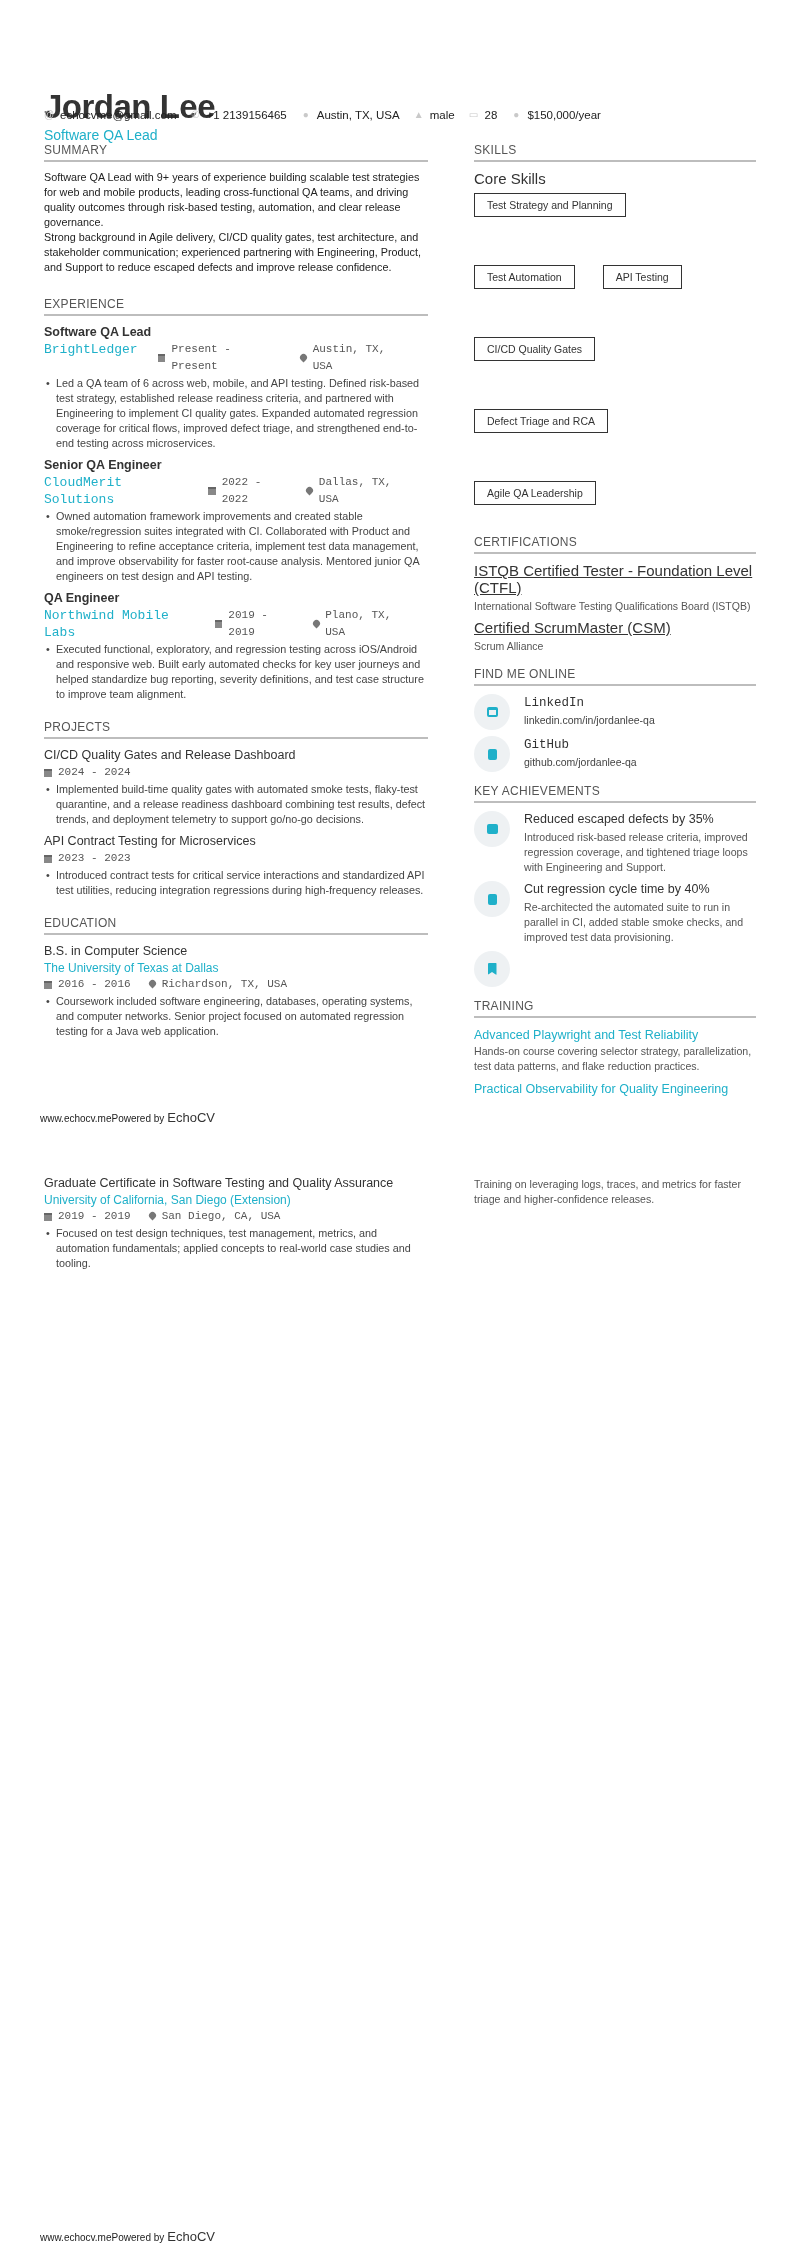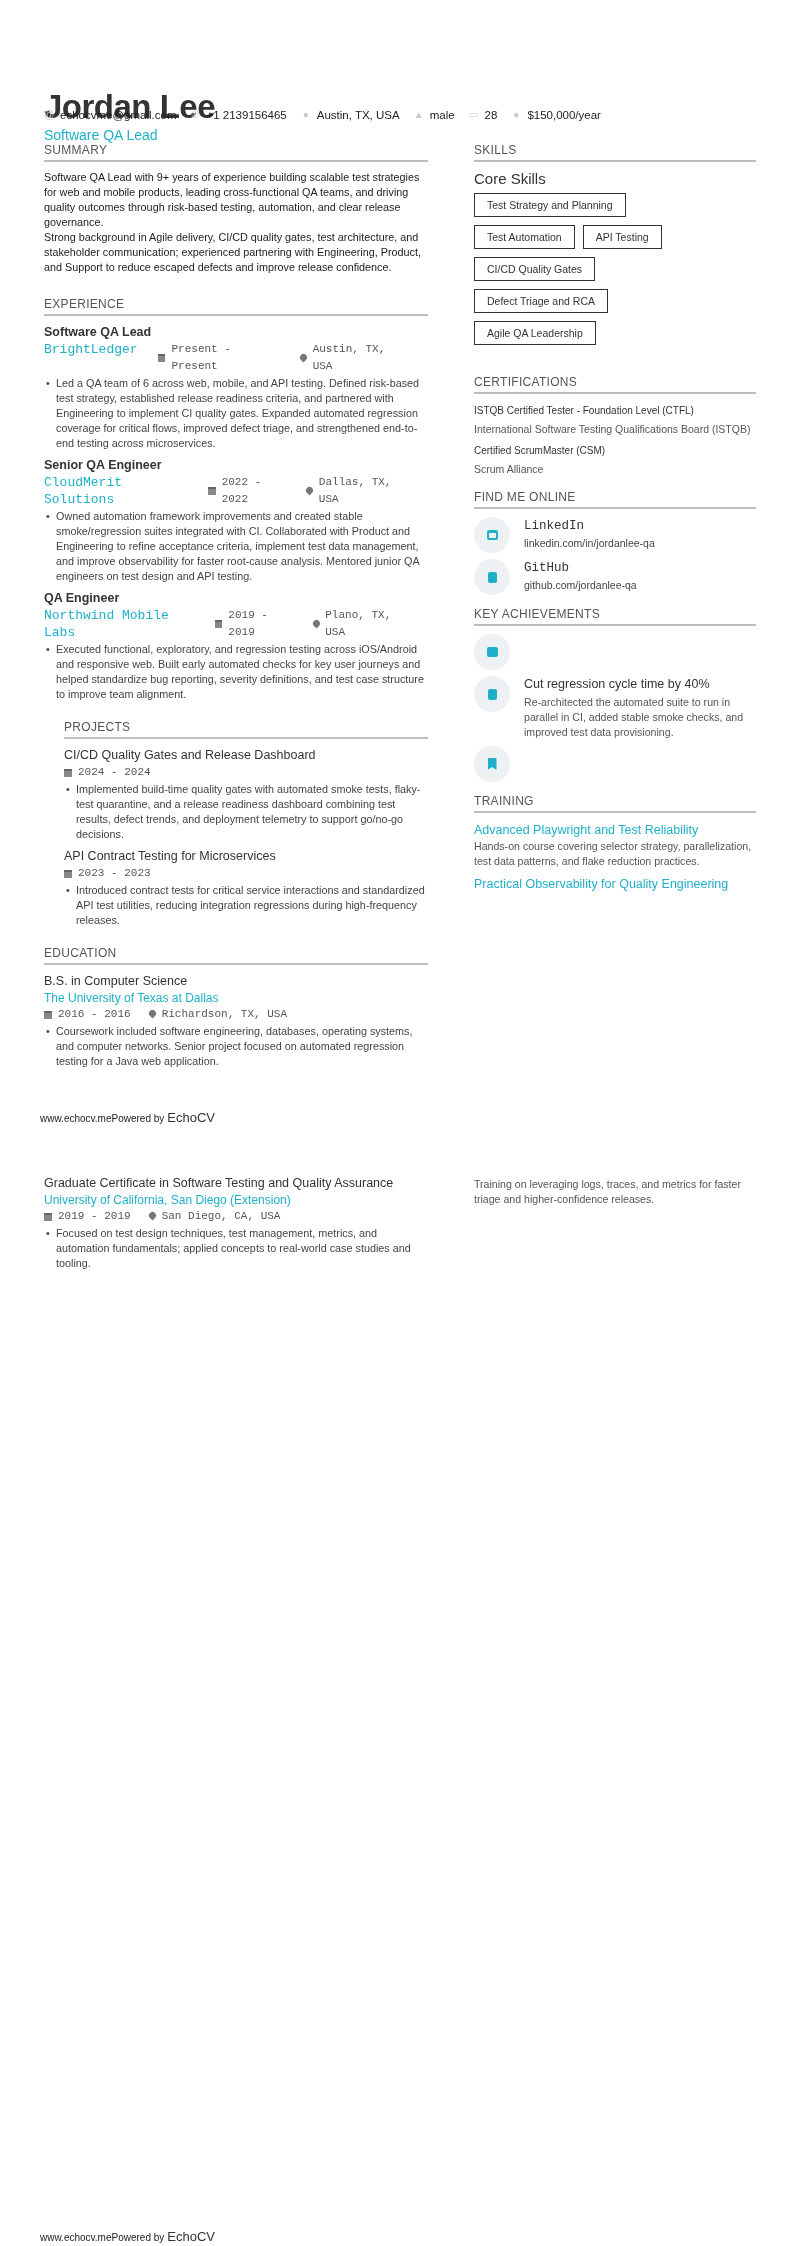--- a/index.html
+++ b/index.html
@@ -26,23 +26,23 @@
   .cal { display: inline-block; width: 8px; height: 8px; background: #888; margin-right: 6px; border-top: 2px solid #666; }
   .pin { display: inline-block; width: 7px; height: 9px; margin-right: 6px; position: relative; }
   .pin::before { content: ""; position: absolute; left: 0; top: 0; width: 7px; height: 7px; background: #777; border-radius: 50% 50% 50% 0; transform: rotate(-45deg); }
   ul.bul { list-style: none; margin-top: 1px; }
   ul.bul li { position: relative; padding-left: 12px; font-size: 10.8px; line-height: 15px; color: #444; }
   ul.bul li::before { content: "•"; position: absolute; left: 2px; top: 0; color: #444; }
   .proj-title { font-size: 12.5px; color: #333; line-height: 17px; }
   .edu-title { font-size: 12.5px; color: #333; line-height: 17px; }
   .edu-school { font-size: 12px; color: #1fb0c9; line-height: 16px; }
   .core { font-size: 15px; color: #333; margin-bottom: 6px; }
-  .tags { display: flex; flex-wrap: wrap; }
+  .tags { display: flex; flex-wrap: wrap; gap: 20px; }
   .tag { border: 1px solid #333; font-size: 10.5px; color: #333; padding: 5px 12px; margin: 0 8px 8px 0; background: #fff; }
-  .cert-title { font-size: 10px; color: #333; line-height: 17px; }
+  .cert-title { font-size: 15px; color: #333; line-height: 17px; text-decoration: underline; }
   .cert-org { font-size: 10.5px; color: #555; line-height: 14px; margin-top: 3px; margin-bottom: 6px; }
   .row-ic { display: flex; align-items: flex-start; margin-bottom: 6px; }
   .circ { width: 36px; height: 36px; border-radius: 50%; background: #eef1f3; display: flex; align-items: center; justify-content: center; flex-shrink: 0; margin-right: 14px; }
   .circ .g { width: 11px; height: 10px; background: #1fb0c9; border-radius: 2px; }
   .online-label { font-size: 12.5px; color: #333; line-height: 18px; font-family: Liberation Mono, monospace; }
   .online-url { font-size: 10.5px; color: #444; line-height: 16px; }
   .ach-title { font-size: 12.5px; color: #333; line-height: 17px; }
   .ach-desc { font-size: 10.6px; color: #555; line-height: 15px; margin-top: 2px; }
   .tr-title { font-size: 12.5px; color: #1fb0c9; line-height: 18px; }
   .tr-desc { font-size: 10.6px; color: #555; line-height: 15px; margin-bottom: 6px; }
@@ -143,21 +143,21 @@
               <span class="pin"></span>
               <span>Plano, TX, USA</span>
             </span>
         </div>
         <ul class="bul">
             <li>Executed functional, exploratory, and regression testing across iOS/Android and responsive web. Built early automated checks for key user journeys and helped standardize bug reporting, severity definitions, and test case structure to improve team alignment.</li>
           </ul>
       </div>
     </section>
 
-    <section style="margin-top:18px;margin-left:20px;">
+    <section style="margin-top:18px;">
       <div class="sec-title">PROJECTS</div>
       <div class="job">
         <div class="proj-title">CI/CD Quality Gates and Release Dashboard</div>
         <div class="job-meta">
             <span class="meta-item">
               <span class="cal"></span>
               <span>2024 - 2024</span>
             </span>
           </div>
         <ul class="bul">
@@ -247,20 +247,24 @@
         </div>
       </div>
     </section>
 
     <section style="margin-top:12px;">
       <div class="sec-title">KEY ACHIEVEMENTS</div>
       <div class="row-ic">
         <div class="circ">
             <span class="g"></span>
           </div>
+        <div>
+          <div class="ach-title">Reduced escaped defects by 35%</div>
+          <div class="ach-desc">Introduced risk-based release criteria, improved regression coverage, and tightened triage loops with Engineering and Support.</div>
+        </div>
       </div>
       <div class="row-ic">
         <div class="circ">
             <span class="g" style="width:9px;height:11px;"></span>
           </div>
         <div>
           <div class="ach-title">Cut regression cycle time by 40%</div>
           <div class="ach-desc">Re-architected the automated suite to run in parallel in CI, added stable smoke checks, and improved test data provisioning.</div>
         </div>
       </div>

